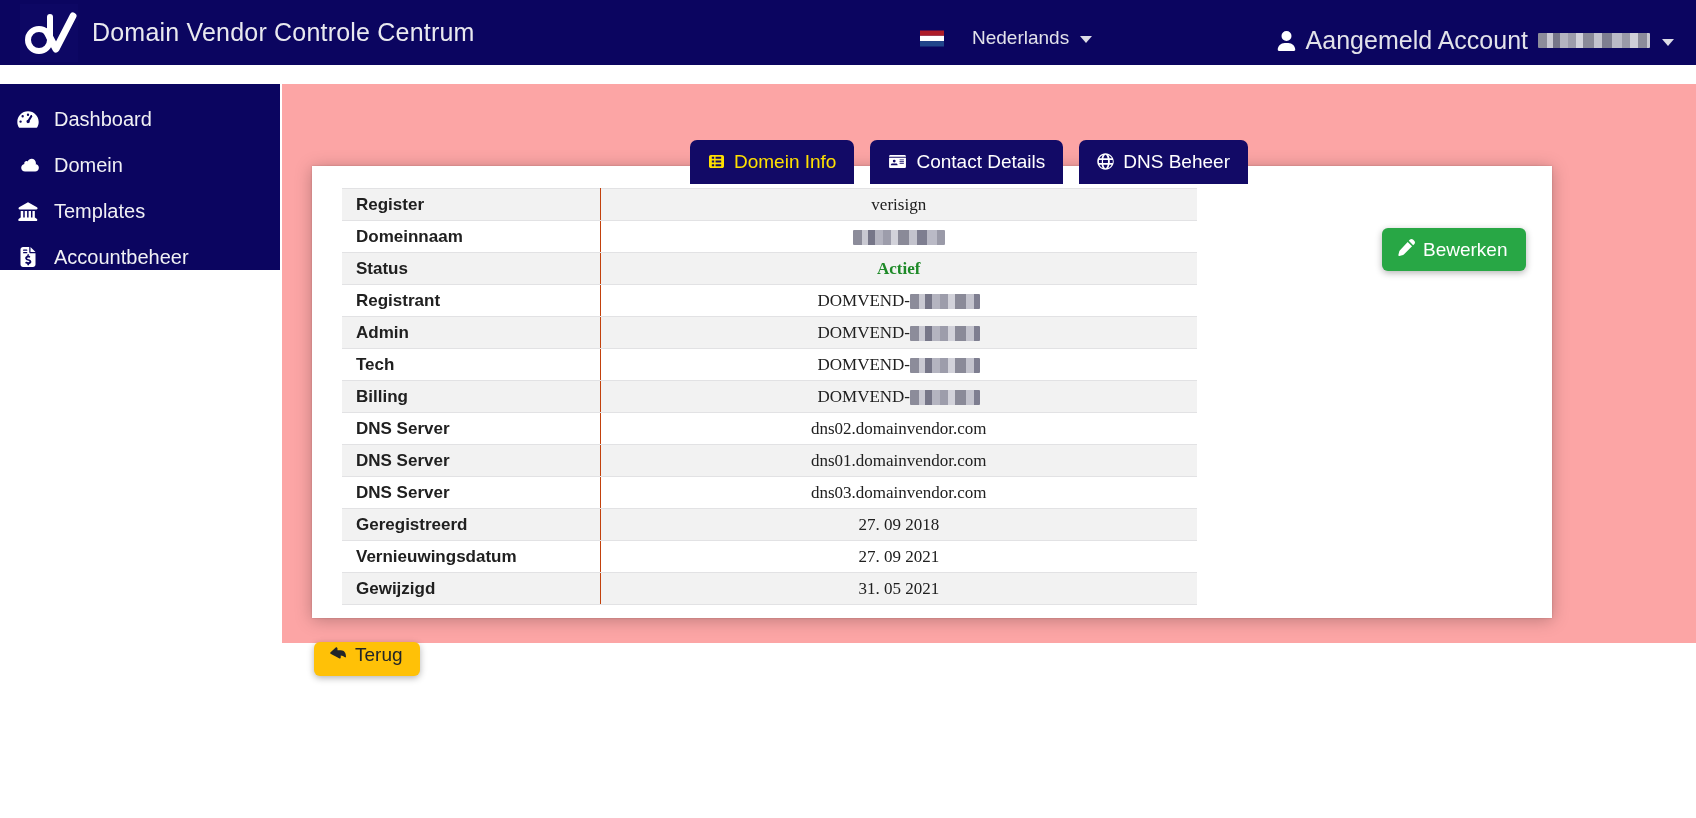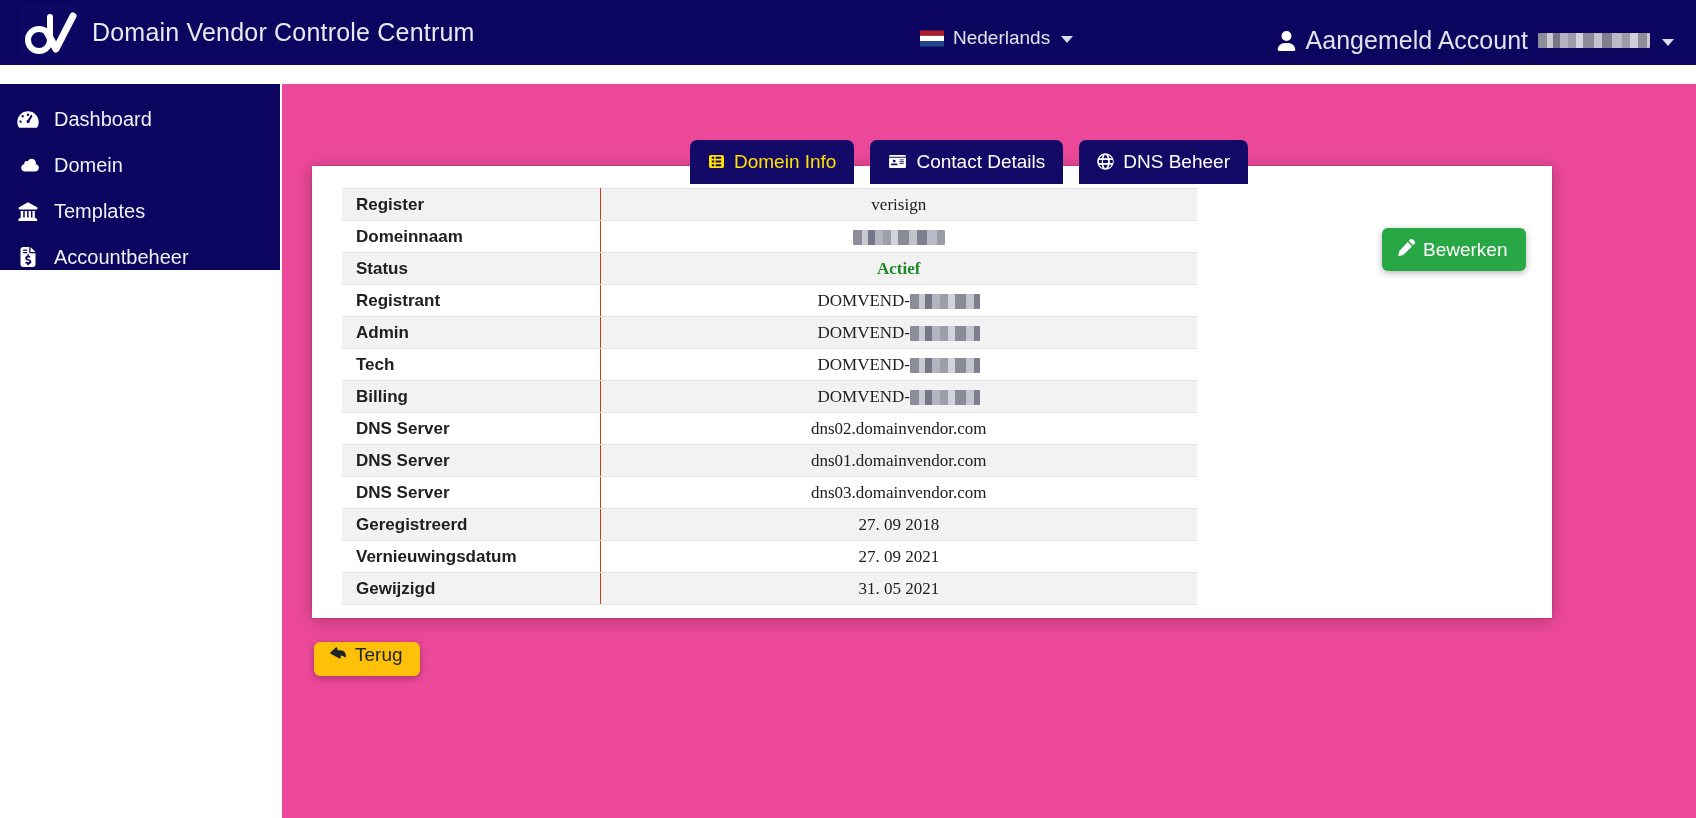--- a/index.html
+++ b/index.html
@@ -56,20 +56,21 @@
   .flag-nl {
     width: 24px; height: 17px;
     flex: none;
     display: block;
     border: 0;
   }
   .lang-label {
     color: #e2e2ea;
     font-size: 19px;
     white-space: nowrap;
+    margin-left: 19px;
   }
   .caret {
     width: 0; height: 0;
     border-left: 6px solid transparent;
     border-right: 6px solid transparent;
     border-top: 7px solid #dcdce6;
     margin-left: 2px;
     margin-top: 3px;
   }
 
@@ -128,22 +129,22 @@
     justify-content: center;
     align-items: center;
     flex: none;
   }
   .side-label { white-space: nowrap; }
 
   
   .main {
     position: absolute;
     top: 84px; left: 282px;
-    width: 1414px; height: 734px;
-    background: #ec4899;
+    width: 1414px; height: 559px;
+    background: #fca5a5;
   }
 
   .tabs {
     position: absolute;
     top: 56px;
     left: 408px;
     display: flex;
     gap: 16px;
     z-index: 5;
   }

